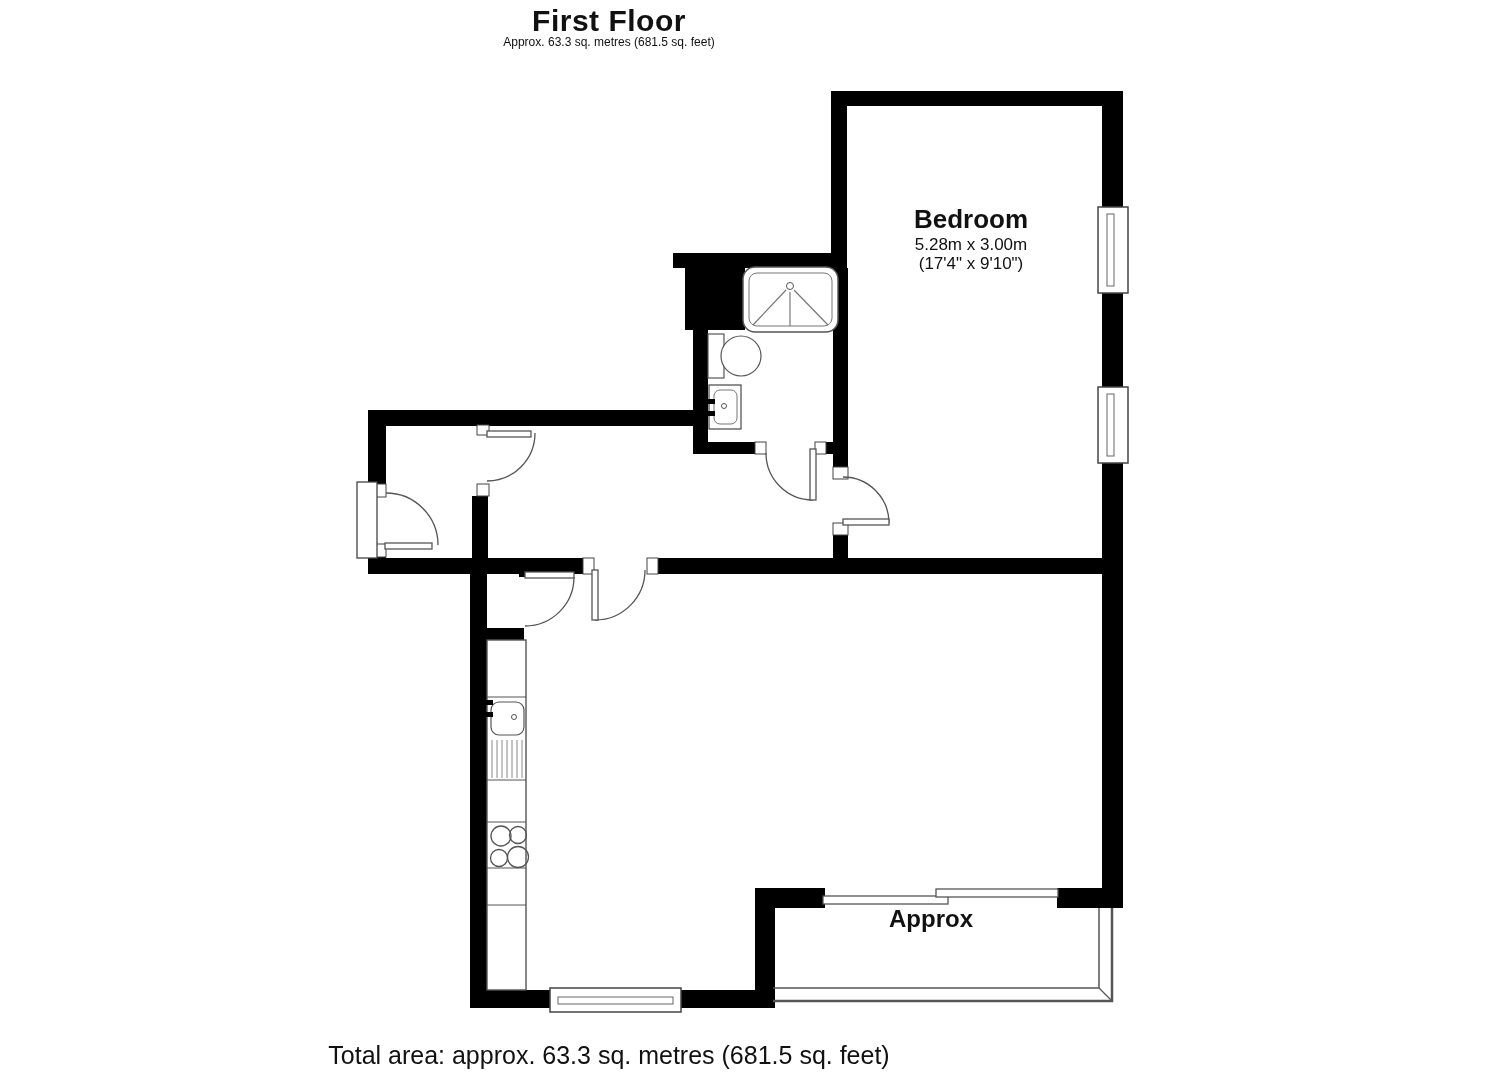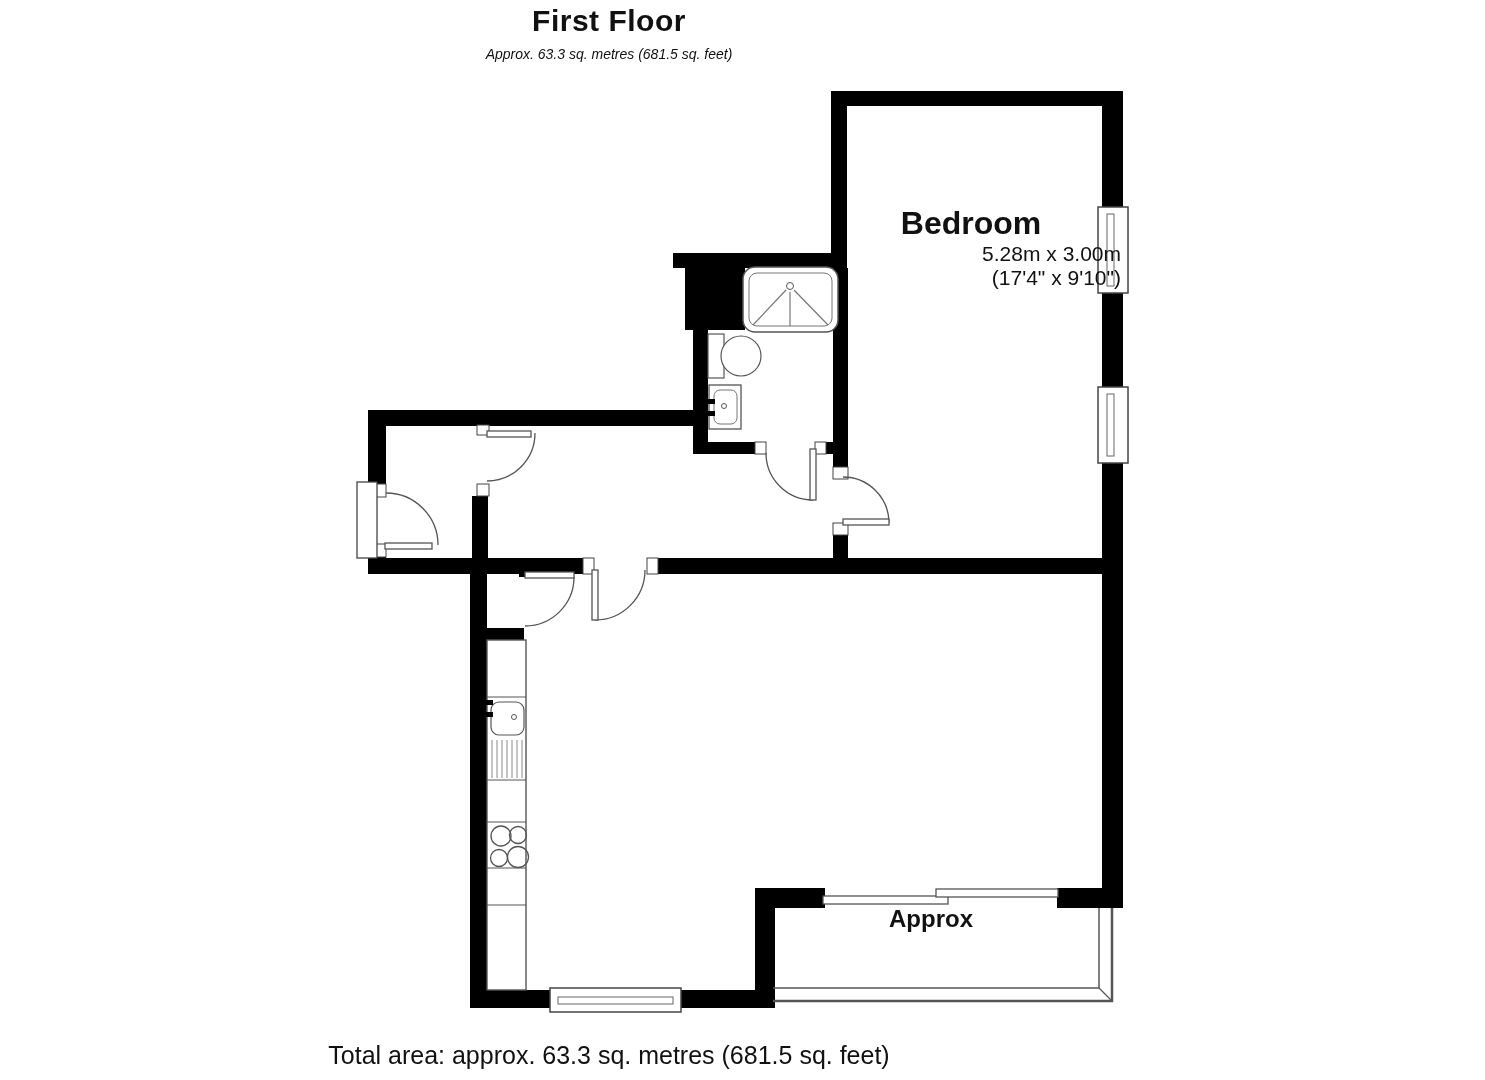--- a/index.html
+++ b/index.html
@@ -1,23 +1,23 @@
 <!DOCTYPE html>
 <html><head>
 <meta charset="utf-8">
 <style>
   html,body{margin:0;padding:0;background:#fff;}
   body{font-family:"Liberation Sans", sans-serif; color:#111;}
   .stage{position:relative;width:1218px;height:1080px;background:#fff;overflow:hidden;}
   .plan-svg{position:absolute;left:0;top:0;}
   .label{position:absolute;text-align:center;line-height:1.15;color:#111;}
   .title{left:0;right:0;top:4px;font-size:30px;font-weight:bold;letter-spacing:.5px;}
-  .subtitle{left:0;right:0;top:46px;font-size:14px;font-style:italic;}
-  .room-label .room-name{font-size:32px;font-weight:bold;}
-  .room-label .room-dims{font-size:21px;text-align:right;}
+  .subtitle{left:0;right:0;top:36px;font-size:12px;}
+  .room-label .room-name{font-size:26px;font-weight:bold;}
+  .room-label .room-dims{font-size:17px;}
   .bedroom-label{left:821px;top:205px;width:300px;}
   .reception-label{left:660px;top:670px;width:300px;}
   .balcony-label{left:831px;top:905px;width:200px;font-size:24px;font-weight:bold;}
   .total{left:0;right:0;top:1041px;font-size:25px;}
 </style>
 </head>
 <body>
 
 <div class="stage">
 

